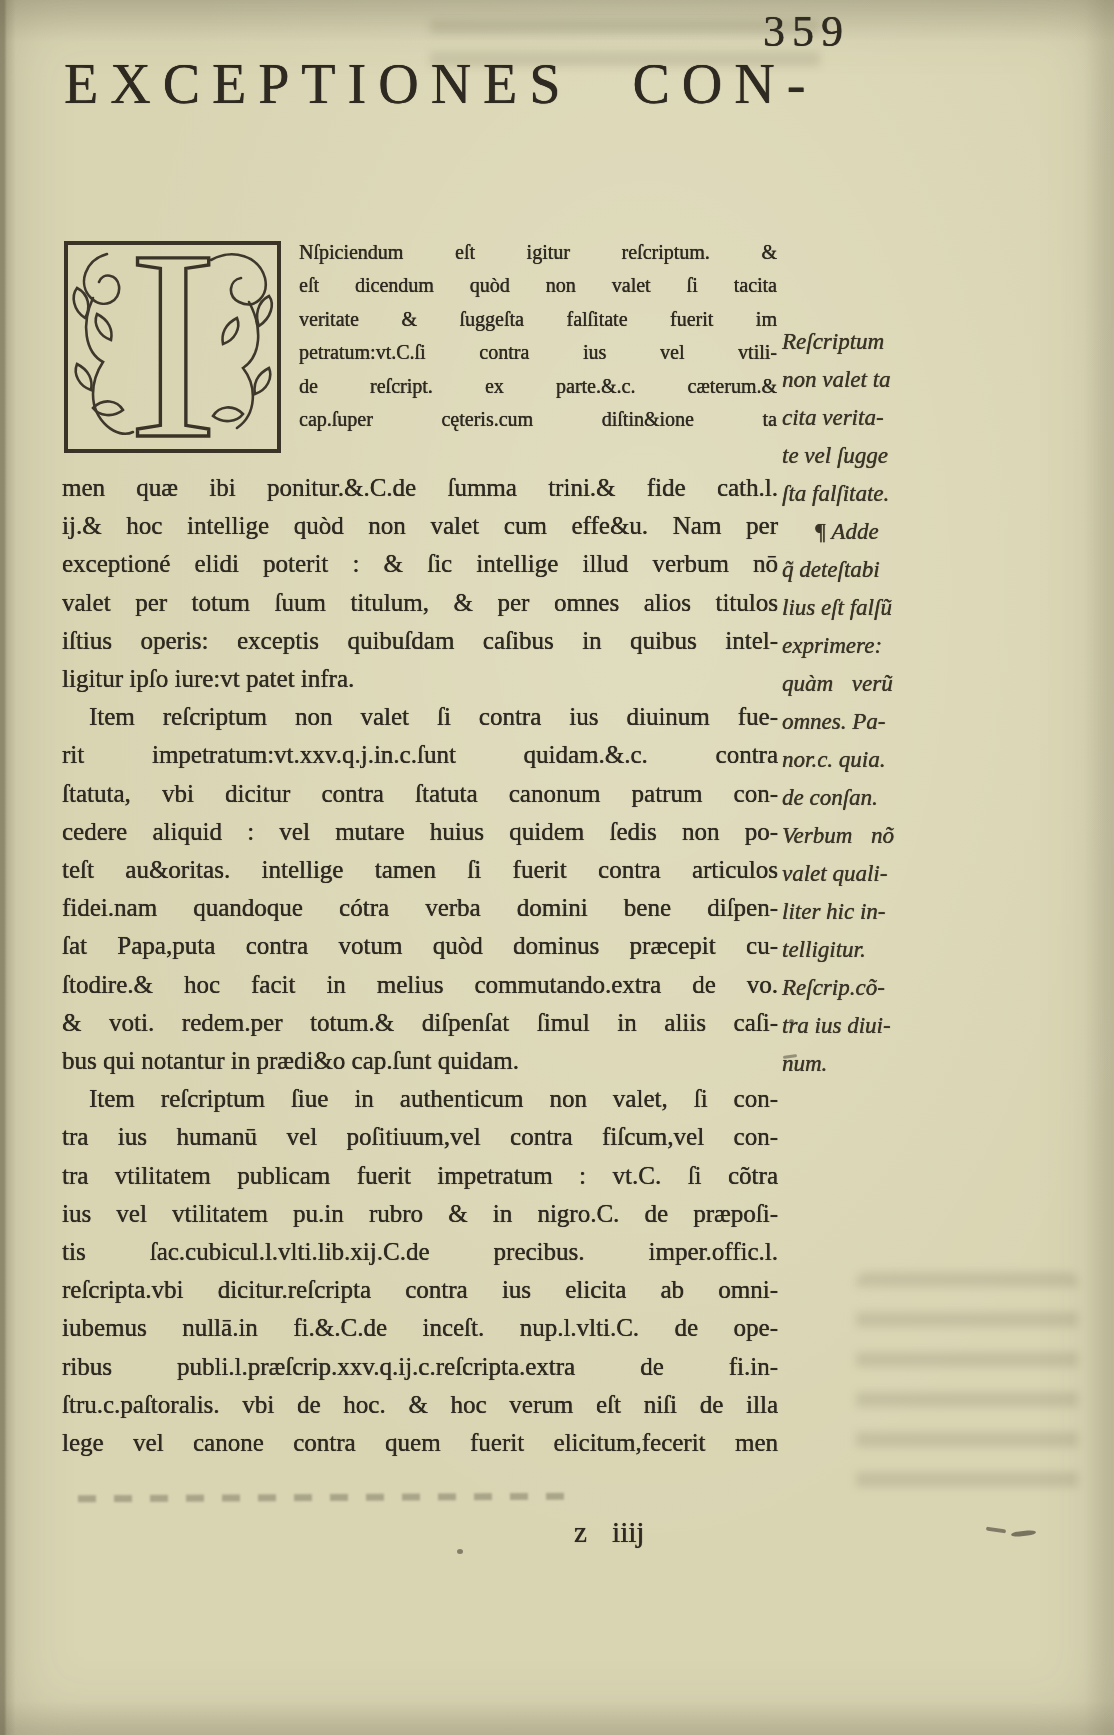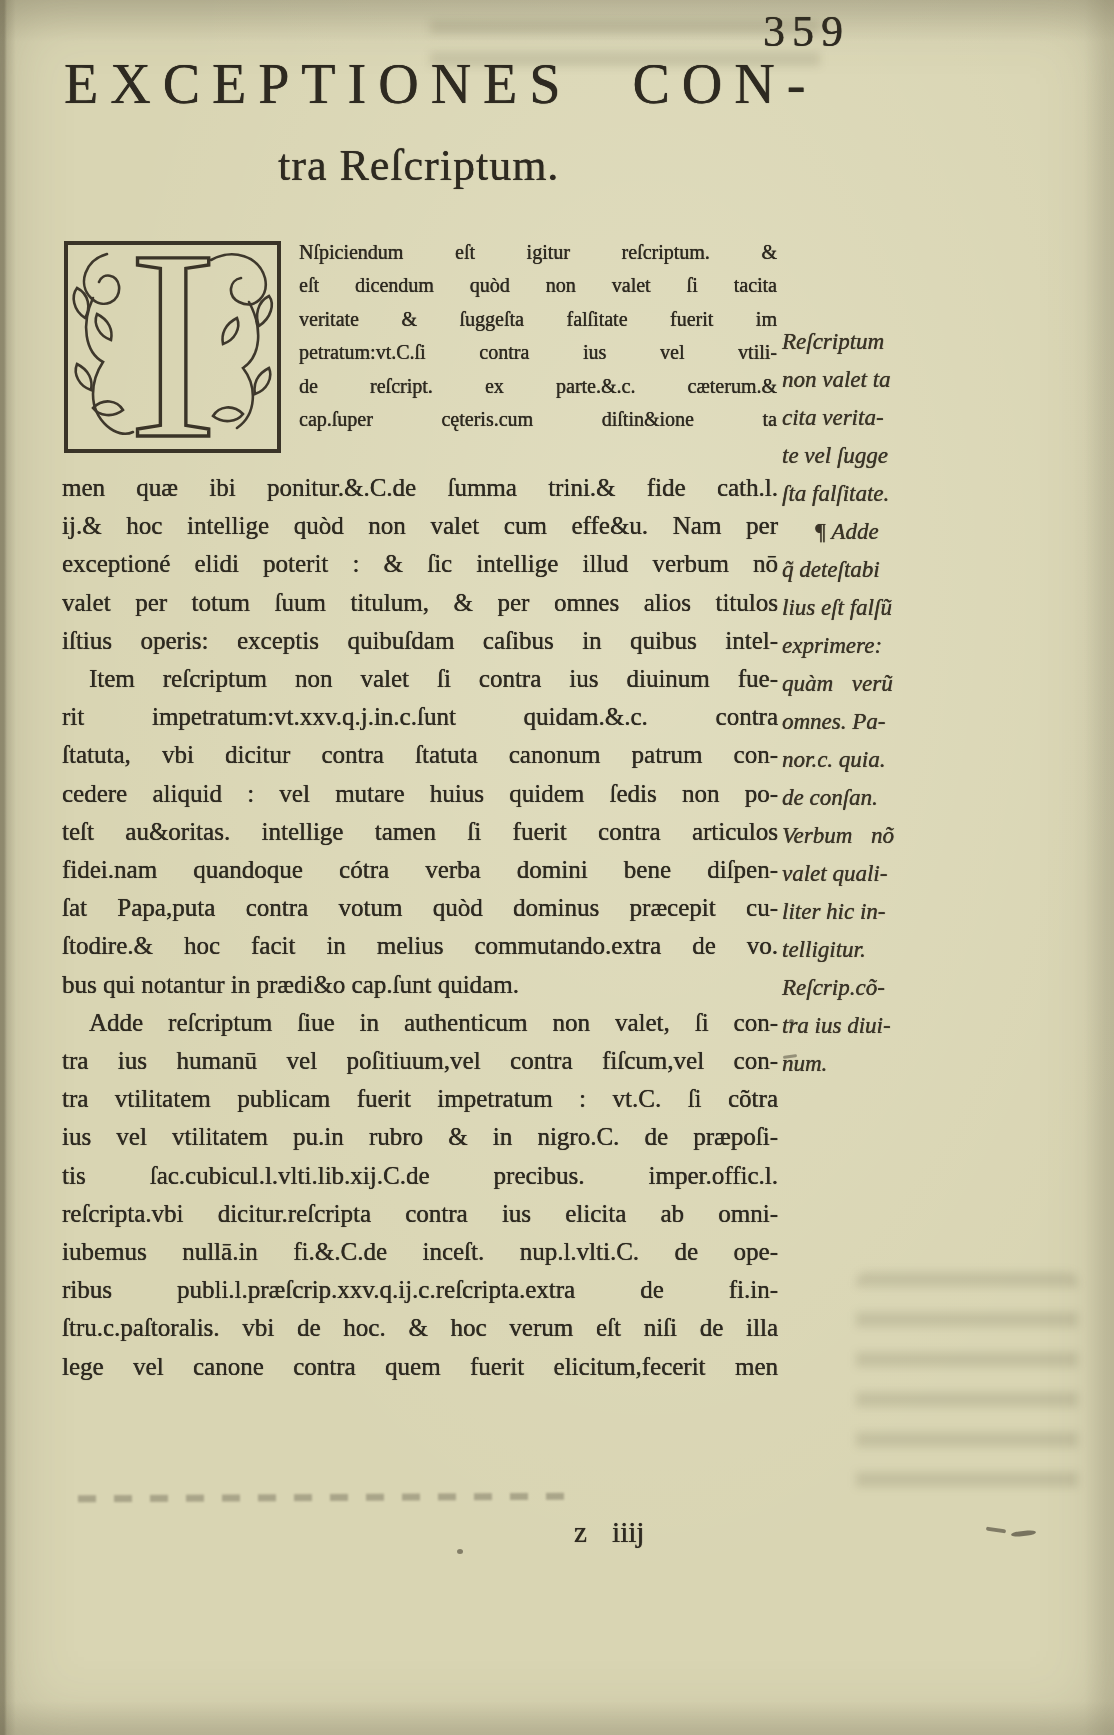--- a/index.html
+++ b/index.html
@@ -63,21 +63,20 @@
 <body>
 
 <div class="page" style="--paper: #d9d5b3; --ink: #2e2a21; --note-ink: #3a3427;">
 
   <div class="ghost-top"></div>
   <div class="ghost-right"></div>
 
   <div class="pageno ink">359</div>
 
   <div class="h1 ink">EXCEPTIONES CON-</div>
-  <div class="h2 ink">tra Reſcriptum.</div>
 
   <svg class="dropcap" width="219" height="214" viewBox="0 0 219 214">
     <rect x="3" y="3" width="213" height="208" fill="none" stroke="#3a3428" stroke-width="4"></rect>
     <g stroke="#3e382c" stroke-width="2.6" fill="none" stroke-linecap="round">
 
       <path d="M44 14 C 22 20 14 44 28 58 C 40 70 58 62 56 46 C 54 34 40 32 36 42"></path>
       <path d="M30 58 C 18 84 22 112 40 122 C 28 140 24 168 44 186 C 52 193 62 196 70 192"></path>
       <path d="M22 78 C 10 70 8 56 14 48 C 26 54 28 68 22 78 Z"></path>
       <path d="M48 100 C 36 96 30 84 34 74 C 46 80 50 90 48 100 Z"></path>
       <path d="M28 150 C 16 146 10 134 14 124 C 26 130 30 140 28 150 Z"></path>
@@ -100,30 +99,32 @@
       <div class="bline j">petratum:vt.C.ſi contra ius vel vtili-</div>
       <div class="bline j">de reſcript. ex parte.&amp;.c. cæterum.&amp;</div>
       <div class="bline j">cap.ſuper cęteris.cum diſtin&amp;ione ta</div>
     </div>
   <div class="full-block ink" id="fullBlock">
       <div class="bline j">men quæ ibi ponitur.&amp;.C.de ſumma trini.&amp; fide cath.l.</div>
       <div class="bline j">ij.&amp; hoc intellige quòd non valet cum effe&amp;u. Nam per</div>
       <div class="bline j">exceptioné elidi poterit : &amp; ſic intellige illud verbum nō</div>
       <div class="bline j">valet per totum ſuum titulum, &amp; per omnes alios titulos</div>
       <div class="bline j">iſtius operis: exceptis quibuſdam caſibus in quibus intel-</div>
+      <div class="bline">ligitur ipſo iure:vt patet infra.</div>
       <div class="bline j ps">Item reſcriptum non valet ſi contra ius diuinum fue-</div>
       <div class="bline j">rit impetratum:vt.xxv.q.j.in.c.ſunt quidam.&amp;.c. contra</div>
       <div class="bline j">ſtatuta, vbi dicitur contra ſtatuta canonum patrum con-</div>
       <div class="bline j">cedere aliquid : vel mutare huius quidem ſedis non po-</div>
       <div class="bline j">teſt au&amp;oritas. intellige tamen ſi fuerit contra articulos</div>
       <div class="bline j">fidei.nam quandoque cótra verba domini bene diſpen-</div>
       <div class="bline j">ſat Papa,puta contra votum quòd dominus præcepit cu-</div>
       <div class="bline j">ſtodire.&amp; hoc facit in melius commutando.extra de vo.</div>
+      <div class="bline j">&amp; voti. redem.per totum.&amp; diſpenſat ſimul in aliis caſi-</div>
       <div class="bline">bus qui notantur in prædi&amp;o cap.ſunt quidam.</div>
-      <div class="bline j ps">Adde reſcriptum ſiue in authenticum non valet, ſi con-</div>
+      <div class="bline j ps">Item reſcriptum ſiue in authenticum non valet, ſi con-</div>
       <div class="bline j">tra ius humanū vel poſitiuum,vel contra fiſcum,vel con-</div>
       <div class="bline j">tra vtilitatem publicam fuerit impetratum : vt.C. ſi cõtra</div>
       <div class="bline j">ius vel vtilitatem pu.in rubro &amp; in nigro.C. de præpoſi-</div>
       <div class="bline j">tis ſac.cubicul.l.vlti.lib.xij.C.de precibus. imper.offic.l.</div>
       <div class="bline j">reſcripta.vbi dicitur.reſcripta contra ius elicita ab omni-</div>
       <div class="bline j">iubemus nullā.in fi.&amp;.C.de inceſt. nup.l.vlti.C. de ope-</div>
       <div class="bline j">ribus publi.l.præſcrip.xxv.q.ij.c.reſcripta.extra de fi.in-</div>
       <div class="bline j">ſtru.c.paſtoralis. vbi de hoc. &amp; hoc verum eſt niſi de illa</div>
       <div class="bline j">lege vel canone contra quem fuerit elicitum,fecerit men</div>
     </div>

